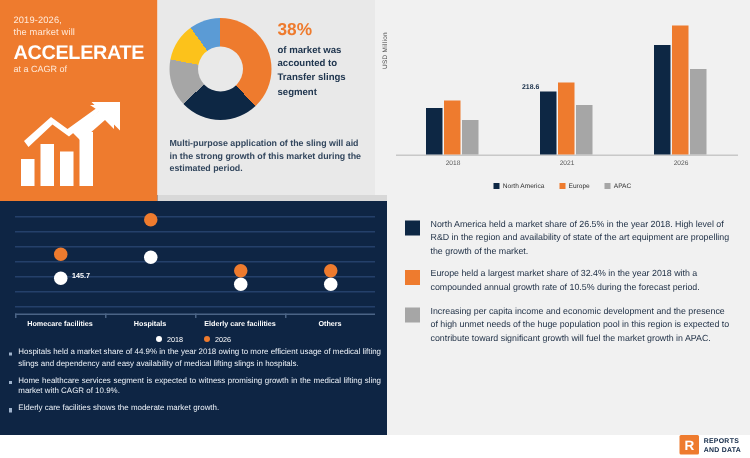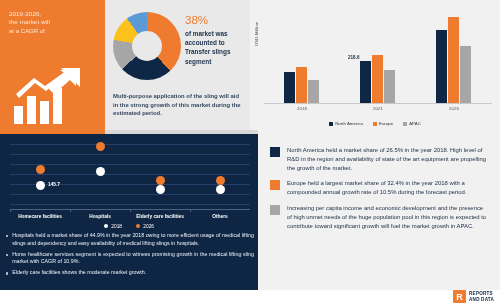--- a/index.html
+++ b/index.html
@@ -29,21 +29,21 @@
   .panel-donut {
     width:145px; height:130px; background:#e9e9e9; position:relative;
   }
   .donut-wrap { position:absolute; left:8px; top:12px; width:68px; height:68px; }
   .donut { width:68px; height:68px; border-radius:50%; }
   .donut::after {
     content:""; position:absolute; left:19px; top:19px;
     width:30px; height:30px; border-radius:50%; background:#e9e9e9;
   }
   .donut-txt { position:absolute; left:80px; top:14px; width:62px; }
-  .d-pct { font-size:11.5px; font-weight:400; color:#ee7b2e; line-height:13px; }
+  .d-pct { font-size:11.5px; font-weight:700; color:#ee7b2e; line-height:13px; }
   .d-sub { font-size:6.4px; font-weight:700; color:#20364f; line-height:9.2px; margin-top:2px; }
   .donut-note {
     position:absolute; left:8px; top:92px; width:132px;
     font-size:5.9px; color:#33475e; line-height:8.6px; font-weight:600;
   }
 
   .panel-bars { flex:1; height:130px; background:#f1f1f1; position:relative; }
   .bars-ylabel {
     position:absolute; left:4px; top:46px; font-size:4.3px; color:#4a4a4a;
     transform:rotate(-90deg); transform-origin:left top; white-space:nowrap;
@@ -126,20 +126,21 @@
 </head>
 <body>
 
 <div class="page">
 
   <div class="top-row">
 
     <div class="panel-orange">
       <div class="po-l1">2019-2026,</div>
       <div class="po-l2">the market will</div>
+      <div class="po-acc">ACCELERATE</div>
       <div class="po-l3">at a CAGR of</div>
 
       <svg class="growth-icon" viewBox="0 0 82 58">
         <rect x="2" y="38" width="9" height="18" fill="#ffffff"></rect>
         <rect x="15" y="28" width="9" height="28" fill="#ffffff"></rect>
         <rect x="28" y="33" width="9" height="23" fill="#ffffff"></rect>
         <rect x="41" y="20" width="9" height="36" fill="#ffffff"></rect>
         <path d="M4 26 L22 10 L33 18 L58 0 L58 3 L34 23 L23 15 L7 30 Z" fill="#ffffff"></path>
         <path d="M48 2 L64 2 L64 18 L58 12 L42 26 L36 20 L54 6 Z" fill="#ffffff"></path>
         <polygon points="49,0 68,0 68,19 61,12 61,7 56,7" fill="#ffffff"></polygon>

